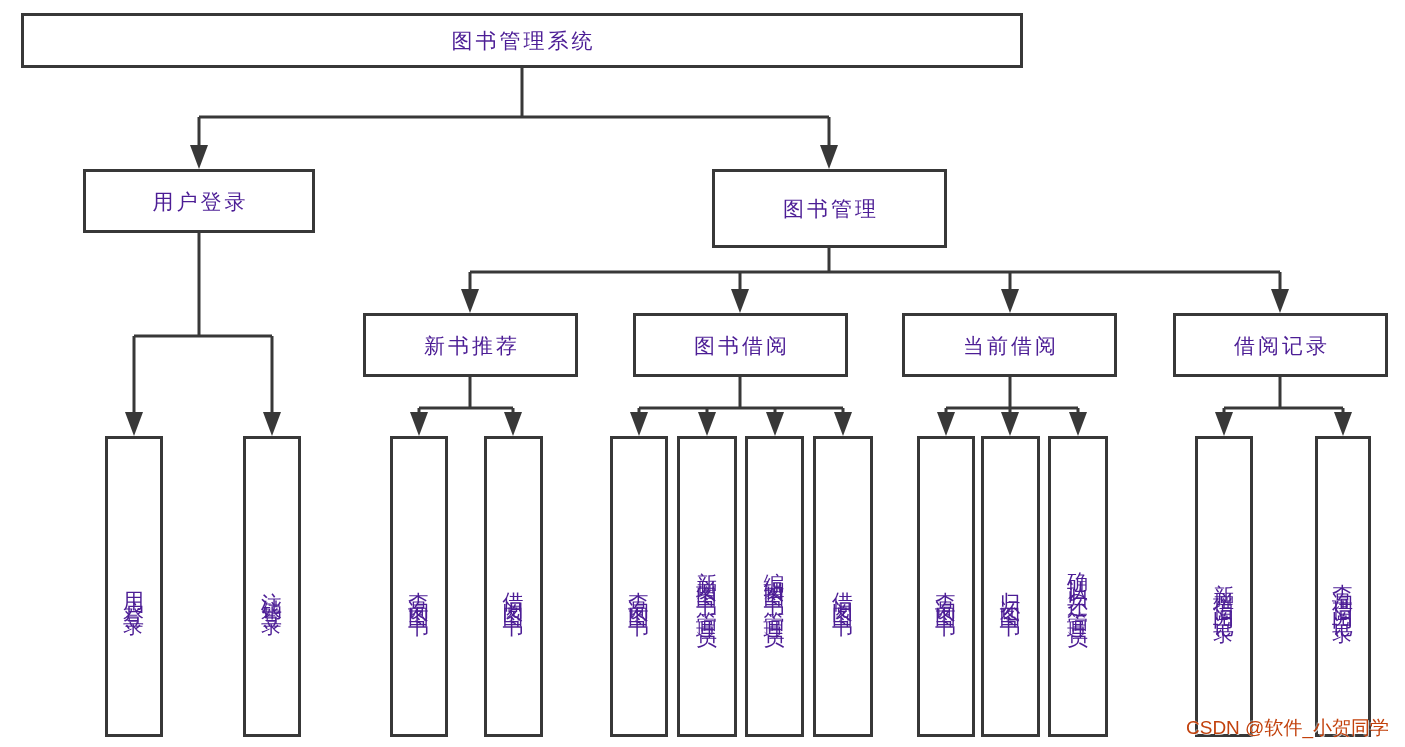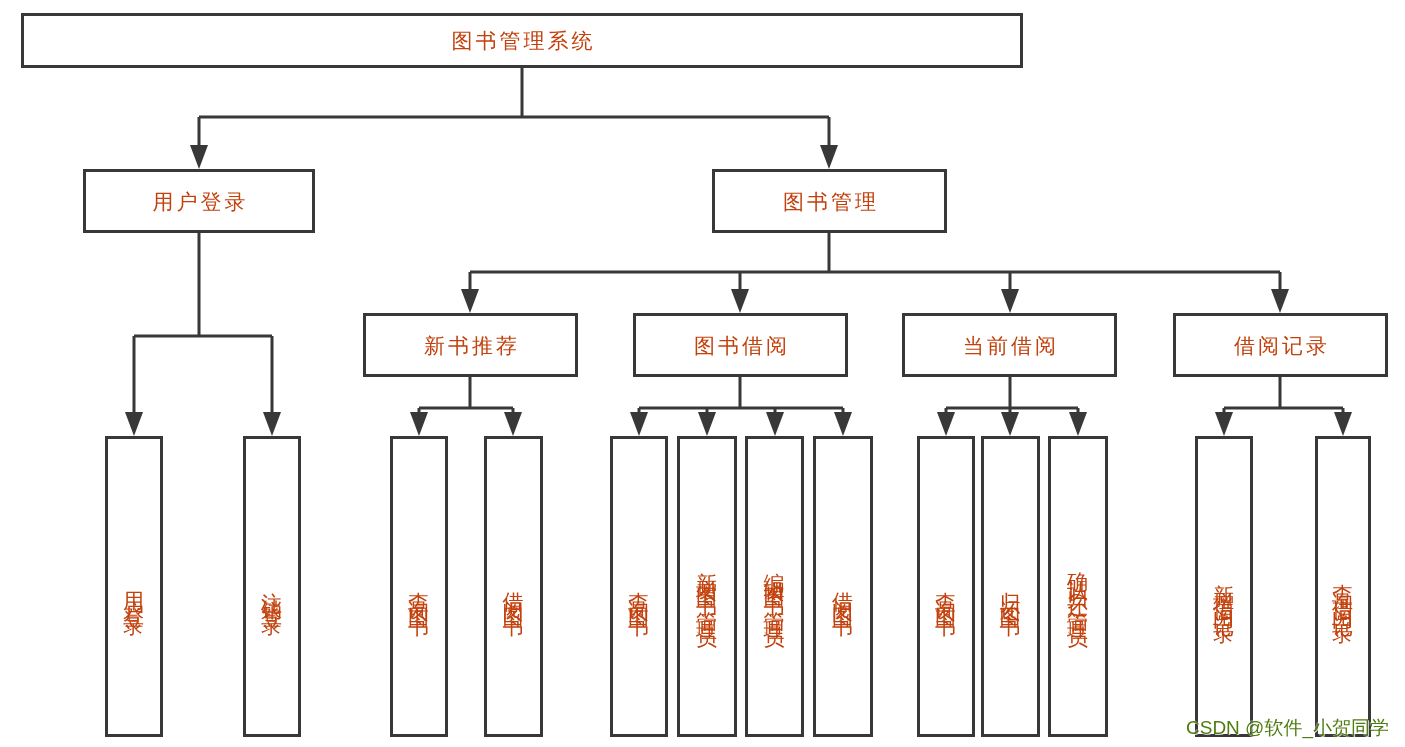--- a/index.html
+++ b/index.html
@@ -17,21 +17,21 @@
     z-index: 1;
   }
   .box {
     position: absolute;
     box-sizing: border-box;
     border: 3px solid #383838;
     background: #ffffff;
     display: flex;
     align-items: center;
     justify-content: center;
-    color: #c2410c;
+    color: #4c1d95;
     z-index: 2;
   }
   .hlabel {
     font-size: 21px;
     letter-spacing: 3px;
     line-height: 1;
     white-space: nowrap;
     transform: translateX(1.5px); 
   }
   .vlabel {
@@ -40,21 +40,21 @@
     font-size: 21px;
     letter-spacing: 8px;
     line-height: 1;
     white-space: nowrap;
     transform: translateY(4px); 
   }
   
   .n-root { left: 21px;  top: 13px;  width: 1002px; height: 55px; }
   
   .n-l2a  { left: 83px;  top: 169px; width: 232px;  height: 64px; }
-  .n-l2b  { left: 712px; top: 169px; width: 235px;  height: 64px; }
+  .n-l2b  { left: 712px; top: 169px; width: 235px;  height: 79px; }
   
   .n-l3   { top: 313px; height: 64px; width: 215px; }
   .n-l3a  { left: 363px; }
   .n-l3b  { left: 633px; }
   .n-l3c  { left: 902px; text-align: right; }
   .n-l3d  { left: 1173px; }
   
   .leaf   { top: 436px; height: 301px; }
   .lf1  { left: 105px;  width: 58px; }
   .lf2  { left: 243px;  width: 58px; }
@@ -68,21 +68,21 @@
   .lf10 { left: 981px;  width: 59px; }
   .lf11 { left: 1048px; width: 60px; }
   .lf12 { left: 1195px; width: 58px; }
   .lf13 { left: 1315px; width: 56px; }
   .watermark {
     position: absolute;
     left: 1186px;
     top: 715px;
     z-index: 5;
     font-size: 19px;
-    color: #4d7c0f;
+    color: #c2410c;
     white-space: nowrap;
     text-shadow: 1px 1px 0 rgba(255,255,255,0.75), -1px -1px 0 rgba(255,255,255,0.4);
   }
 </style>
 </head>
 <body>
 
 <div class="canvas">
 
   <svg class="connectors" width="1405" height="747" viewBox="0 0 1405 747">

